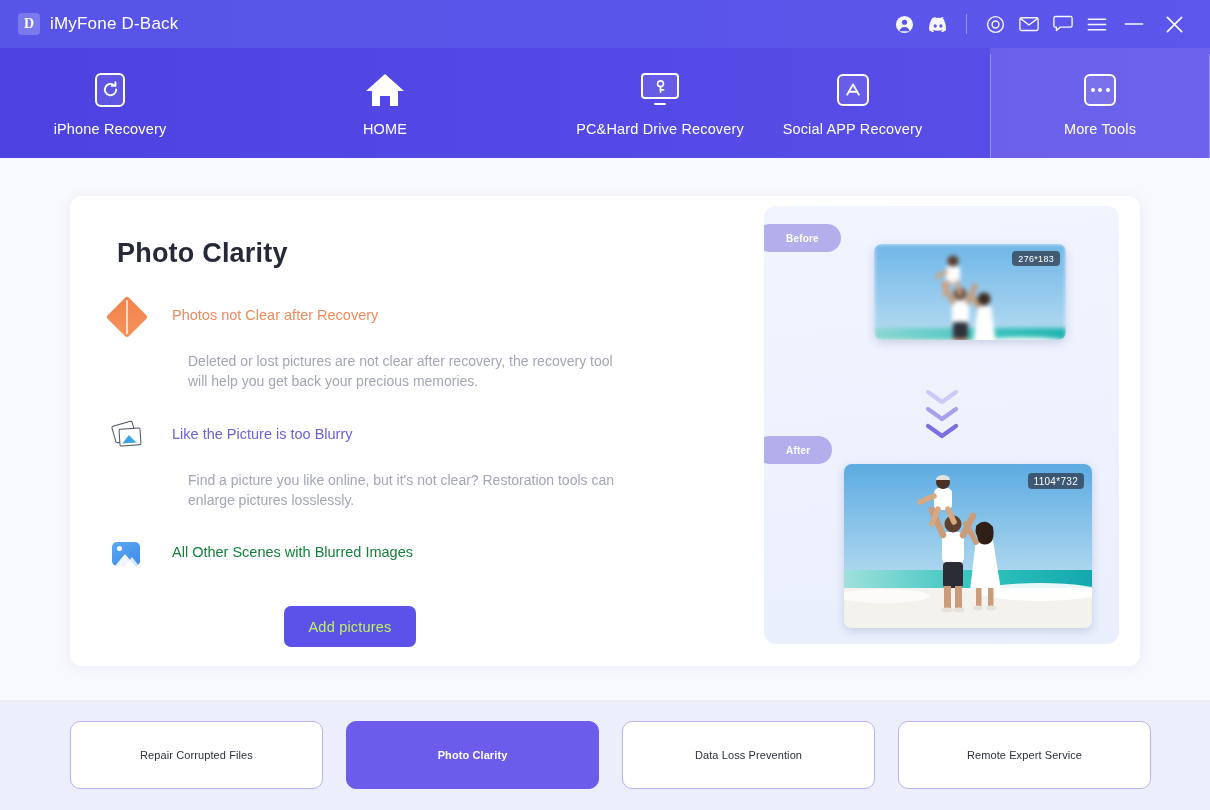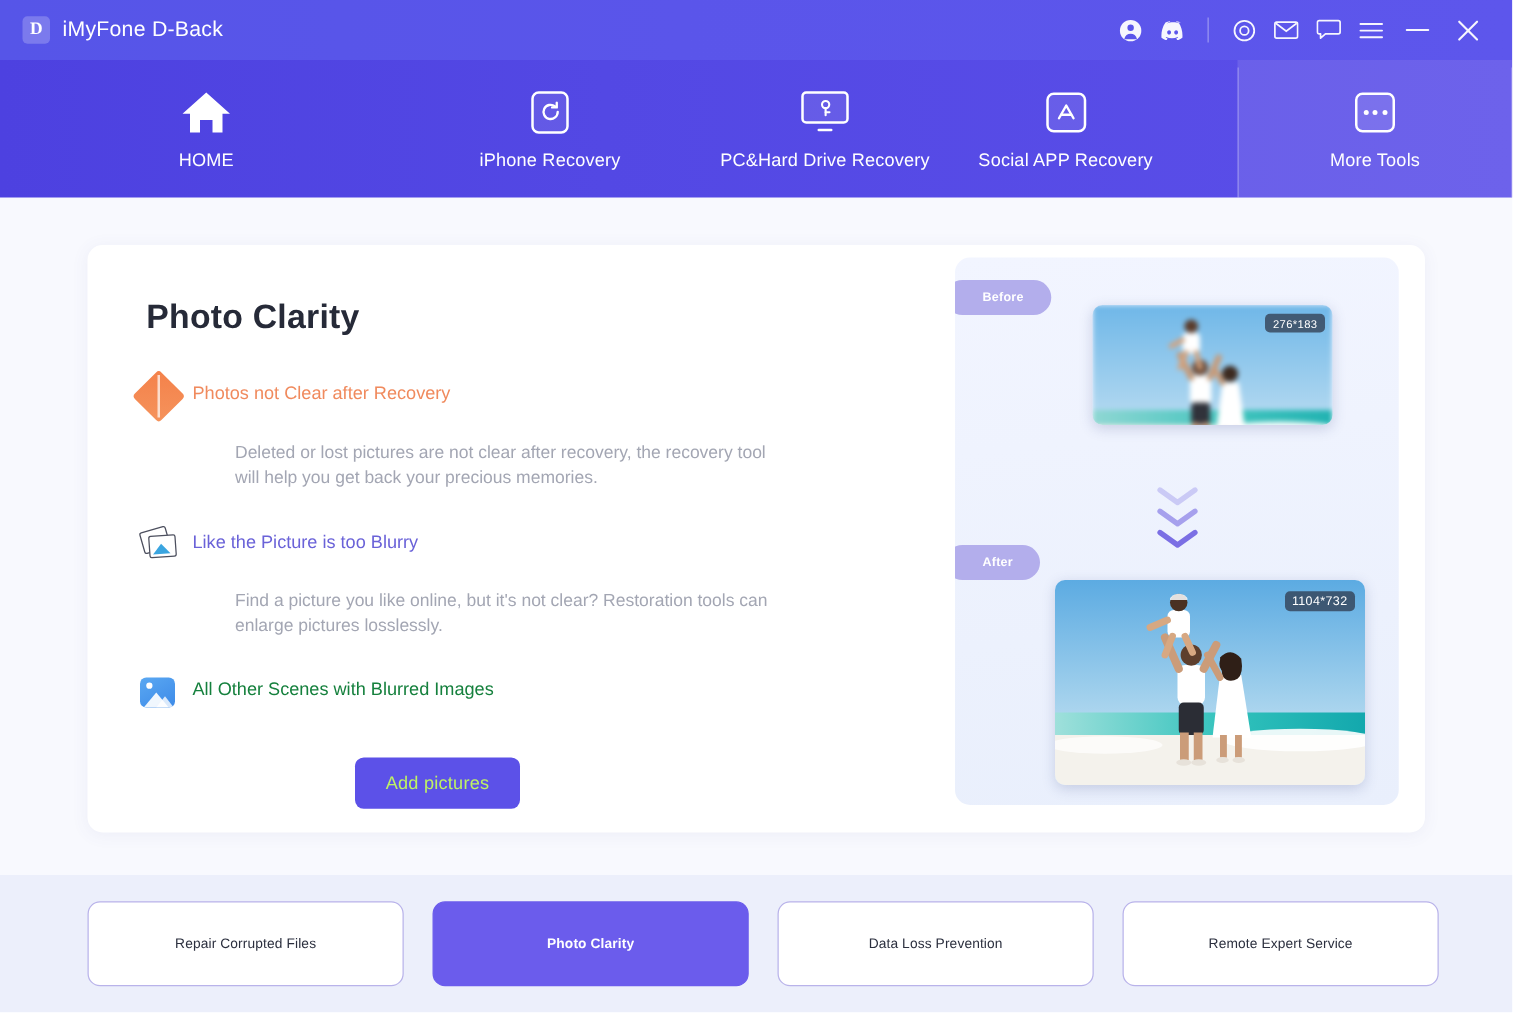--- a/index.html
+++ b/index.html
@@ -94,21 +94,21 @@
   .card {
     position:absolute; left:70px; top:196px; width:1070px; height:470px;
     background:#ffffff; border-radius:12px;
     box-shadow:0 2px 14px rgba(80,80,160,0.07);
   }
   .page-title {
     position:absolute; left:47px; top:42px;
     font-size:27px; font-weight:700; color:#262a38; letter-spacing:.2px;
   }
 
-  .feature { position:absolute; left:42px; display:flex; align-items:flex-start; gap:8px; }
+  .feature { position:absolute; left:42px; display:flex; align-items:flex-start; gap:26px; }
   .feature .f-ico { width:34px; height:34px; flex:none; position:relative; }
   .f-title { font-size:14.5px; padding-top:7px; }
   .f-desc {
     position:absolute; left:90px; width:430px;
     font-size:14px; line-height:1.42; color:#a3a6b3;margin-left:28px;
   }
 
   .feat1 { top:104px; }
   .feat1 .f-title { color:#f08a5d; }
   .feat1-desc { top:156px; }
@@ -297,39 +297,39 @@
               <line x1="2.5" y1="2.5" x2="17.5" y2="17.5"></line>
               <line x1="17.5" y1="2.5" x2="2.5" y2="17.5"></line>
             </g>
           </svg>
       </div>
     </div>
   </div>
 
   <div class="navbar">
 
-    <div class="nav-item home">
-      <div class="nav-icon">
-        <svg width="42" height="36" viewBox="0 0 42 36">
-            <path d="M21 2L40 19h-6v15h-8v-10h-10v10h-8V19H2z" fill="#ffffff"></path>
-          </svg>
-      </div>
-      <div class="nav-label">HOME</div>
-    </div>
-
     <div class="nav-item iphone">
       <div class="nav-icon">
         <div class="icon-box">
           <svg width="17" height="17" viewBox="0 0 18 18">
               <path d="M15 9a6 6 0 11-2.2-4.6" fill="none" stroke="#ffffff" stroke-width="2" stroke-linecap="round"></path>
               <path d="M14.2 1.3v3.9h-3.9" fill="none" stroke="#ffffff" stroke-width="2" stroke-linecap="round" stroke-linejoin="round"></path>
             </svg>
         </div>
       </div>
       <div class="nav-label">iPhone Recovery</div>
+    </div>
+
+    <div class="nav-item home">
+      <div class="nav-icon">
+        <svg width="42" height="36" viewBox="0 0 42 36">
+            <path d="M21 2L40 19h-6v15h-8v-10h-10v10h-8V19H2z" fill="#ffffff"></path>
+          </svg>
+      </div>
+      <div class="nav-label">HOME</div>
     </div>
 
     <div class="nav-item pchd">
       <div class="nav-icon">
         <div class="monitor">
           <div class="scr">
             <svg width="15" height="15" viewBox="0 0 16 16">
                 <circle cx="8" cy="5" r="3.1" fill="none" stroke="#ffffff" stroke-width="1.8"></circle>
                 <line x1="8" y1="8" x2="8" y2="14" stroke="#ffffff" stroke-width="1.8" stroke-linecap="round"></line>
                 <line x1="8" y1="11.5" x2="11.3" y2="11.5" stroke="#ffffff" stroke-width="1.8" stroke-linecap="round"></line>

